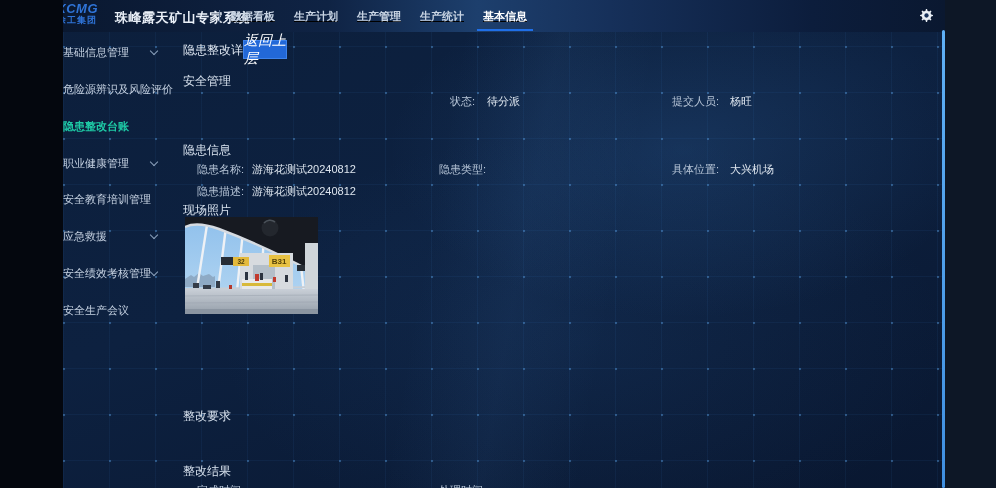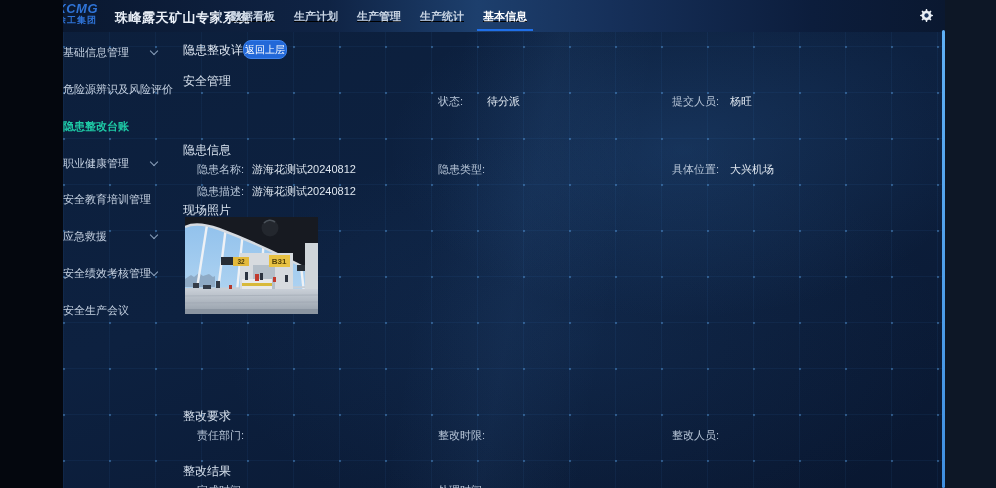--- a/index.html
+++ b/index.html
@@ -34,28 +34,28 @@
 
   
   .side-item{position:absolute;left:0;width:118px;height:14px;font-size:11px;color:#c6d2e2;cursor:pointer;white-space:nowrap;}
   .side-item.active{color:#1ec9a5;font-weight:bold;}
   .chev{position:absolute;left:88px;top:3px;width:5px;height:5px;
     border-right:1.5px solid #8ca1bc;border-bottom:1.5px solid #8ca1bc;transform:rotate(45deg);}
 
   
   .page-title{position:absolute;left:120px;top:42px;font-size:12px;color:#e2eaf4;}
   .back-btn{position:absolute;left:180px;top:40px;width:42px;height:17px;background:#2268d8;border:1px solid #3c82ec;
-    border-radius:8px;color:#fff;font-size:10px;display:flex;align-items:center;justify-content:center;cursor:pointer;}
+    border-radius:0;color:#fff;font-size:14px;display:flex;align-items:center;justify-content:center;cursor:pointer;font-style:italic;}
   .sec-title{position:absolute;left:120px;font-size:12px;color:#d9e3ef;}
   .frow{position:absolute;left:0;width:882px;height:14px;font-size:11px;}
   .fld{position:absolute;top:0;display:flex;white-space:nowrap;}
   .fld .lbl{color:#b6c4d6;}
   .fld .val{color:#dde5ee;}
   .c1{left:134px}.c1 .lbl{display:inline-block;width:55px;}
-  .c2{left:375px}.c2 .lbl{display:inline-block;width:49px;}
+  .c2{left:375px}.c2 .lbl{display:inline-block;width:49px;text-align:center;}
   .c3{left:609px}.c3 .lbl{display:inline-block;width:58px;}
   .photo{position:absolute;left:122px;top:217px;width:133px;height:97px;cursor:pointer;}
   .scrollbar{position:absolute;left:879px;top:30px;width:3px;height:458px;
     background:linear-gradient(180deg,#5fb0f5,#3f8fe0);border-radius:2px;cursor:pointer;}
 </style>
 </head>
 <body>
 
 <div class="app">
 
@@ -202,34 +202,20 @@
       <rect x="18" y="68" width="8" height="4" fill="#343c48"></rect>
       <rect x="31" y="64" width="4" height="7" fill="#343c48"></rect>
       <rect x="44" y="68" width="3" height="4" fill="#b5392c"></rect>
       <line x1="0" y1="79" x2="133" y2="78" stroke="#aab2bc" stroke-width="1"></line>
       <line x1="0" y1="86" x2="133" y2="85" stroke="#a2aab5" stroke-width="1"></line>
       <rect x="0" y="92" width="133" height="5" fill="#8b95a1"></rect>
     </g>
   </svg>
 
   <div class="sec-title" style="top:408px">整改要求</div>
-  <div class="frow" style="top:428px">
-    <div class="fld c1">
-      <span class="lbl">责任部门:</span>
-      <span class="val"></span>
-    </div>
-    <div class="fld c2">
-      <span class="lbl">整改时限:</span>
-      <span class="val"></span>
-    </div>
-    <div class="fld c3">
-      <span class="lbl">整改人员:</span>
-      <span class="val"></span>
-    </div>
-  </div>
 
   <div class="sec-title" style="top:463px">整改结果</div>
   <div class="frow" style="top:483px">
     <div class="fld c1">
       <span class="lbl">完成时间:</span>
       <span class="val"></span>
     </div>
     <div class="fld c2">
       <span class="lbl">处理时间:</span>
       <span class="val"></span>

